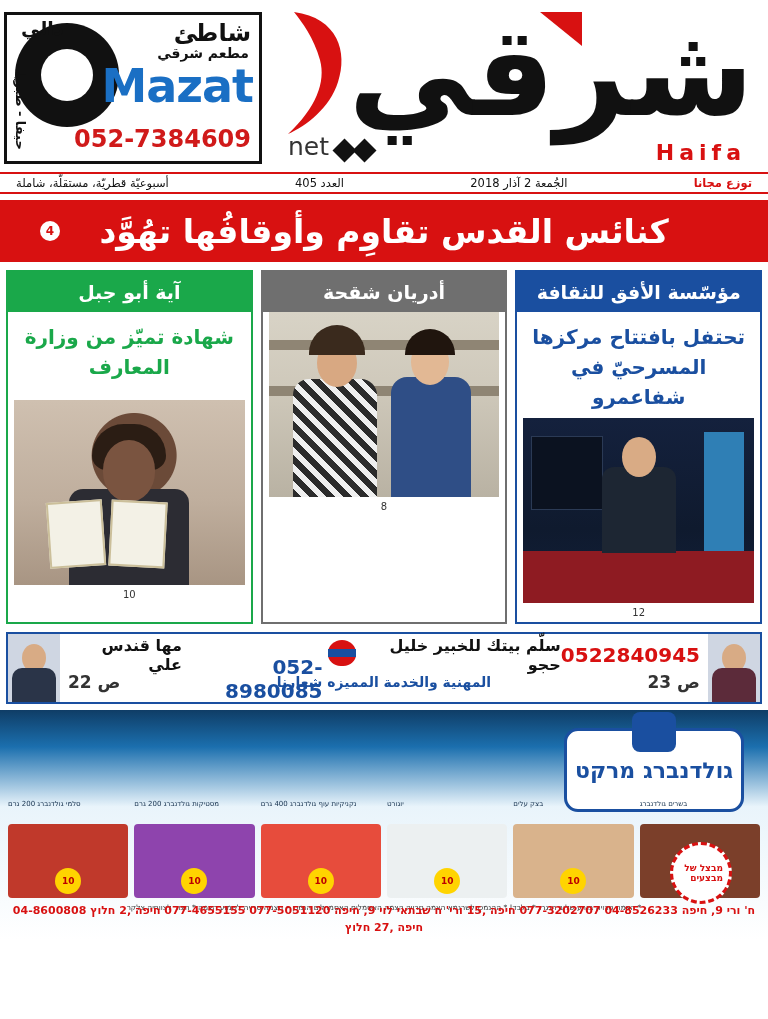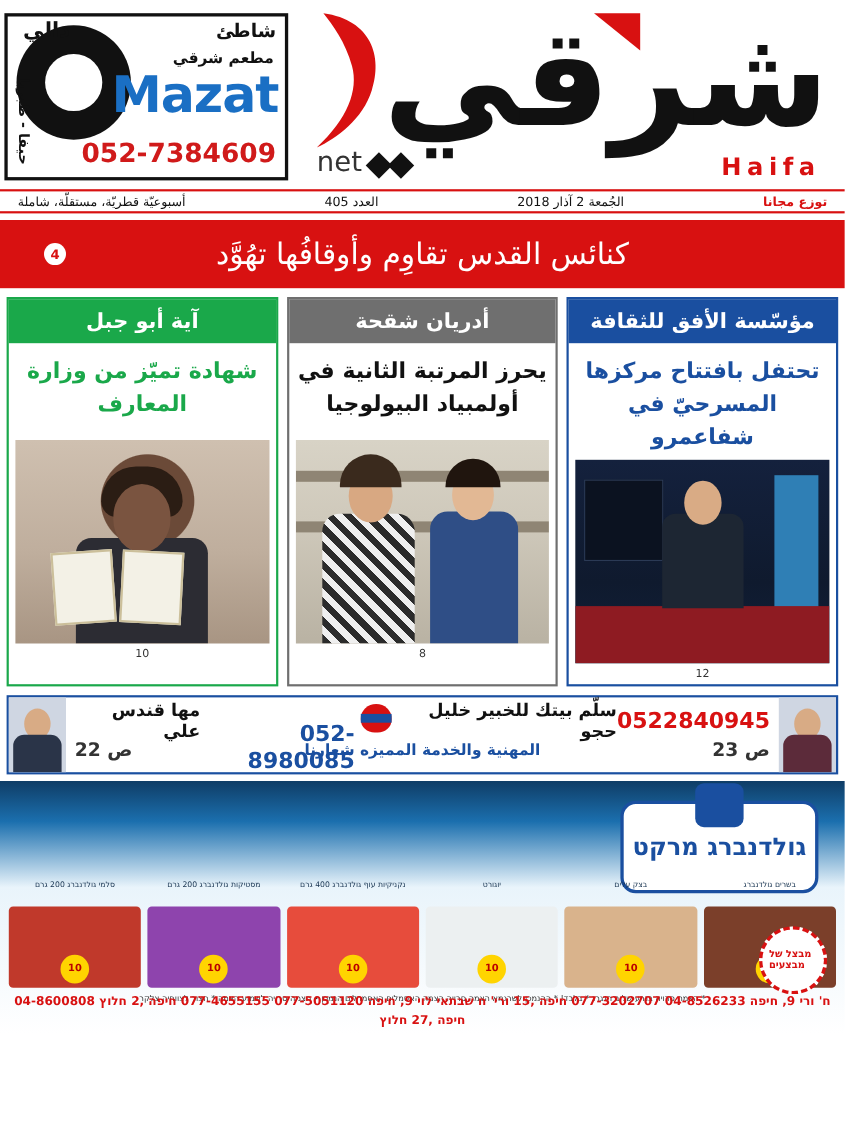--- a/index.html
+++ b/index.html
@@ -15,21 +15,21 @@
   .masthead { display: flex; flex-direction: row-reverse; align-items: flex-start;
               height: 172px; padding: 6px 4px 0 4px; }
   .logo-box { width: 258px; height: 152px; border: 3px solid #111; margin: 6px 6px 0 0;
               position: relative; background:#fff; overflow:hidden; }
   .logo-swirl { position:absolute; left:8px; top:8px; width:104px; height:104px;
                 border-radius:50%; background:#111; }
   .logo-swirl:after { content:""; position:absolute; left:26px; top:26px; width:52px; height:52px;
                 border-radius:50%; background:#fff; }
   .logo-swirl:before { content:""; position:absolute; left:40px; top:40px; width:24px; height:24px;
                 border-radius:50%; background:#111; }
-  .logo-ar-top { position:absolute; right:8px; top:4px; font-size:17px; font-weight:bold; color:#111; }
+  .logo-ar-top { position:absolute; right:8px; top:4px; font-size:24px; font-weight:bold; color:#111; }
   .logo-ar-top2 { position:absolute; left:14px; top:2px; font-size:19px; font-weight:bold; color:#111; }
   .logo-sub { position:absolute; right:10px; top:30px; font-size:14px; font-weight:bold; color:#111; }
   .logo-main { position:absolute; right:6px; top:44px; font-size:46px; font-weight:bold;
                color:#1a6fc4; letter-spacing:-1px; font-family:"DejaVu Sans", sans-serif; }
   .logo-phone { position:absolute; right:8px; bottom:8px; font-size:24px; font-weight:bold; color:#d01a1a; }
   .logo-left-ar { position:absolute; left:6px; top:56px; font-size:13px; font-weight:bold; color:#111;
                   writing-mode: vertical-rl; }
 
   .title-block { flex:1; position: relative; height: 165px; }
   .title-haifa { position:absolute; right:10px; top:6px; font-size:124px; line-height:120px;
@@ -46,21 +46,21 @@
   
   .infobar { display:flex; align-items:center; height:22px; border-top:2px solid #d81111;
              border-bottom:2px solid #d81111; font-size:11.5px; color:#111; padding:0 6px;
              justify-content: space-between; }
   .infobar .seg { padding:0 10px; white-space:nowrap; }
   .infobar .free { color:#d81111; font-weight:bold; }
 
   
   .headline { margin-top:6px; background:#d81111; color:#fff; height:62px;
               display:flex; align-items:center; justify-content:center; position:relative; }
-  .headline h1 { font-size:27px; font-weight:normal; letter-spacing:0; }
+  .headline h1 { font-size:33px; font-weight:bold; letter-spacing:0; }
   .headline .pagenum { position:absolute; left:40px; top:50%; transform:translateY(-50%);
               width:20px; height:20px; border-radius:50%; background:#fff; color:#d81111;
               font-size:12px; font-weight:bold; display:flex; align-items:center; justify-content:center; }
 
   
   .cards { display:flex; gap:8px; padding:8px 6px 0 6px; }
   .card { flex:1; border:2px solid; position:relative; padding-bottom:4px; background:#fff; }
   .card.green { border-color:#1aa84a; }
   .card.grey  { border-color:#6f6f6f; }
   .card.blue  { border-color:#1a4fa0; }
@@ -146,30 +146,30 @@
               background: linear-gradient(180deg,#0f3d66 0%, #1b6fae 16%, #e9f4fb 42%, #ffffff 100%); }
   .ad-logo { position:absolute; right:24px; top:18px; width:180px; height:84px; }
   .ad-logo .bubble { position:absolute; inset:0; background:#fff; border:3px solid #1a4fa0;
                      border-radius:14px; }
   .ad-logo .cart { position:absolute; left:50%; transform:translateX(-50%); top:-16px;
                    width:44px; height:40px; background:#1a4fa0; border-radius:8px; }
   .ad-logo .txt { position:absolute; inset:0; display:flex; align-items:center; justify-content:center;
                   color:#1a4fa0; font-size:22px; font-weight:bold; }
   .ad-items { position:absolute; left:0; right:0; top:68px; height:120px; display:flex;
               flex-direction: row-reverse; align-items:flex-end; gap:6px; padding:0 8px; }
-  .ad-item { flex:1; text-align:center; position:relative; }
+  .ad-item { flex:1; text-align:left; position:relative; }
   .ad-item .label { font-size:7px; color:#16324f; margin-bottom:4px; height:20px; direction:rtl; }
   .ad-item .prod { height:74px; border-radius:4px; position:relative; }
   .ad-item .badge { position:absolute; left:50%; bottom:4px; transform:translateX(-50%);
                     width:26px; height:26px; border-radius:50%; background:#ffd400;
                     color:#b00; font-size:9px; font-weight:bold;
                     display:flex; align-items:center; justify-content:center; }
-  .seal { position:absolute; right:16px; bottom:36px; width:62px; height:62px; border-radius:50%;
+  .seal { position:absolute; right:36px; bottom:36px; width:62px; height:62px; border-radius:50%;
           background:#fff; border:3px dashed #d81111; color:#d81111; font-size:9px; font-weight:bold;
-          display:flex; align-items:center; justify-content:center; text-align:left; padding:6px; }
+          display:flex; align-items:center; justify-content:center; text-align:right; padding:6px; }
   .ad-fine { position:absolute; left:0; right:0; bottom:28px; text-align:center;
              font-size:7.5px; color:#333; }
   .ad-addr { position:absolute; left:0; right:0; bottom:4px; text-align:center;
              font-size:11px; font-weight:bold; color:#d81111; line-height:1.5; direction:rtl; }
 </style>
 </head>
 <body>
 
 <div class="page">
 
@@ -223,21 +223,20 @@
         <div class="table"></div>
         <div class="mic"></div>
         <div class="man"></div>
         <div class="head"></div>
       </div>
       <div class="card-num">12</div>
     </div>
 
     <div class="card grey">
       <div class="card-head">أدريان شقحة</div>
-      <div class="card-deck">يحرز المرتبة الثانية في أولمبياد البيولوجيا</div>
       <div class="card-photo ph2">
         <div class="shelf" style="top:28px"></div>
         <div class="shelf" style="top:74px"></div>
         <div class="p-a"></div>
         <div class="p-b"></div>
         <div class="f-a"></div>
         <div class="f-b"></div>
         <div class="h-a"></div>
         <div class="h-b"></div>
       </div>

